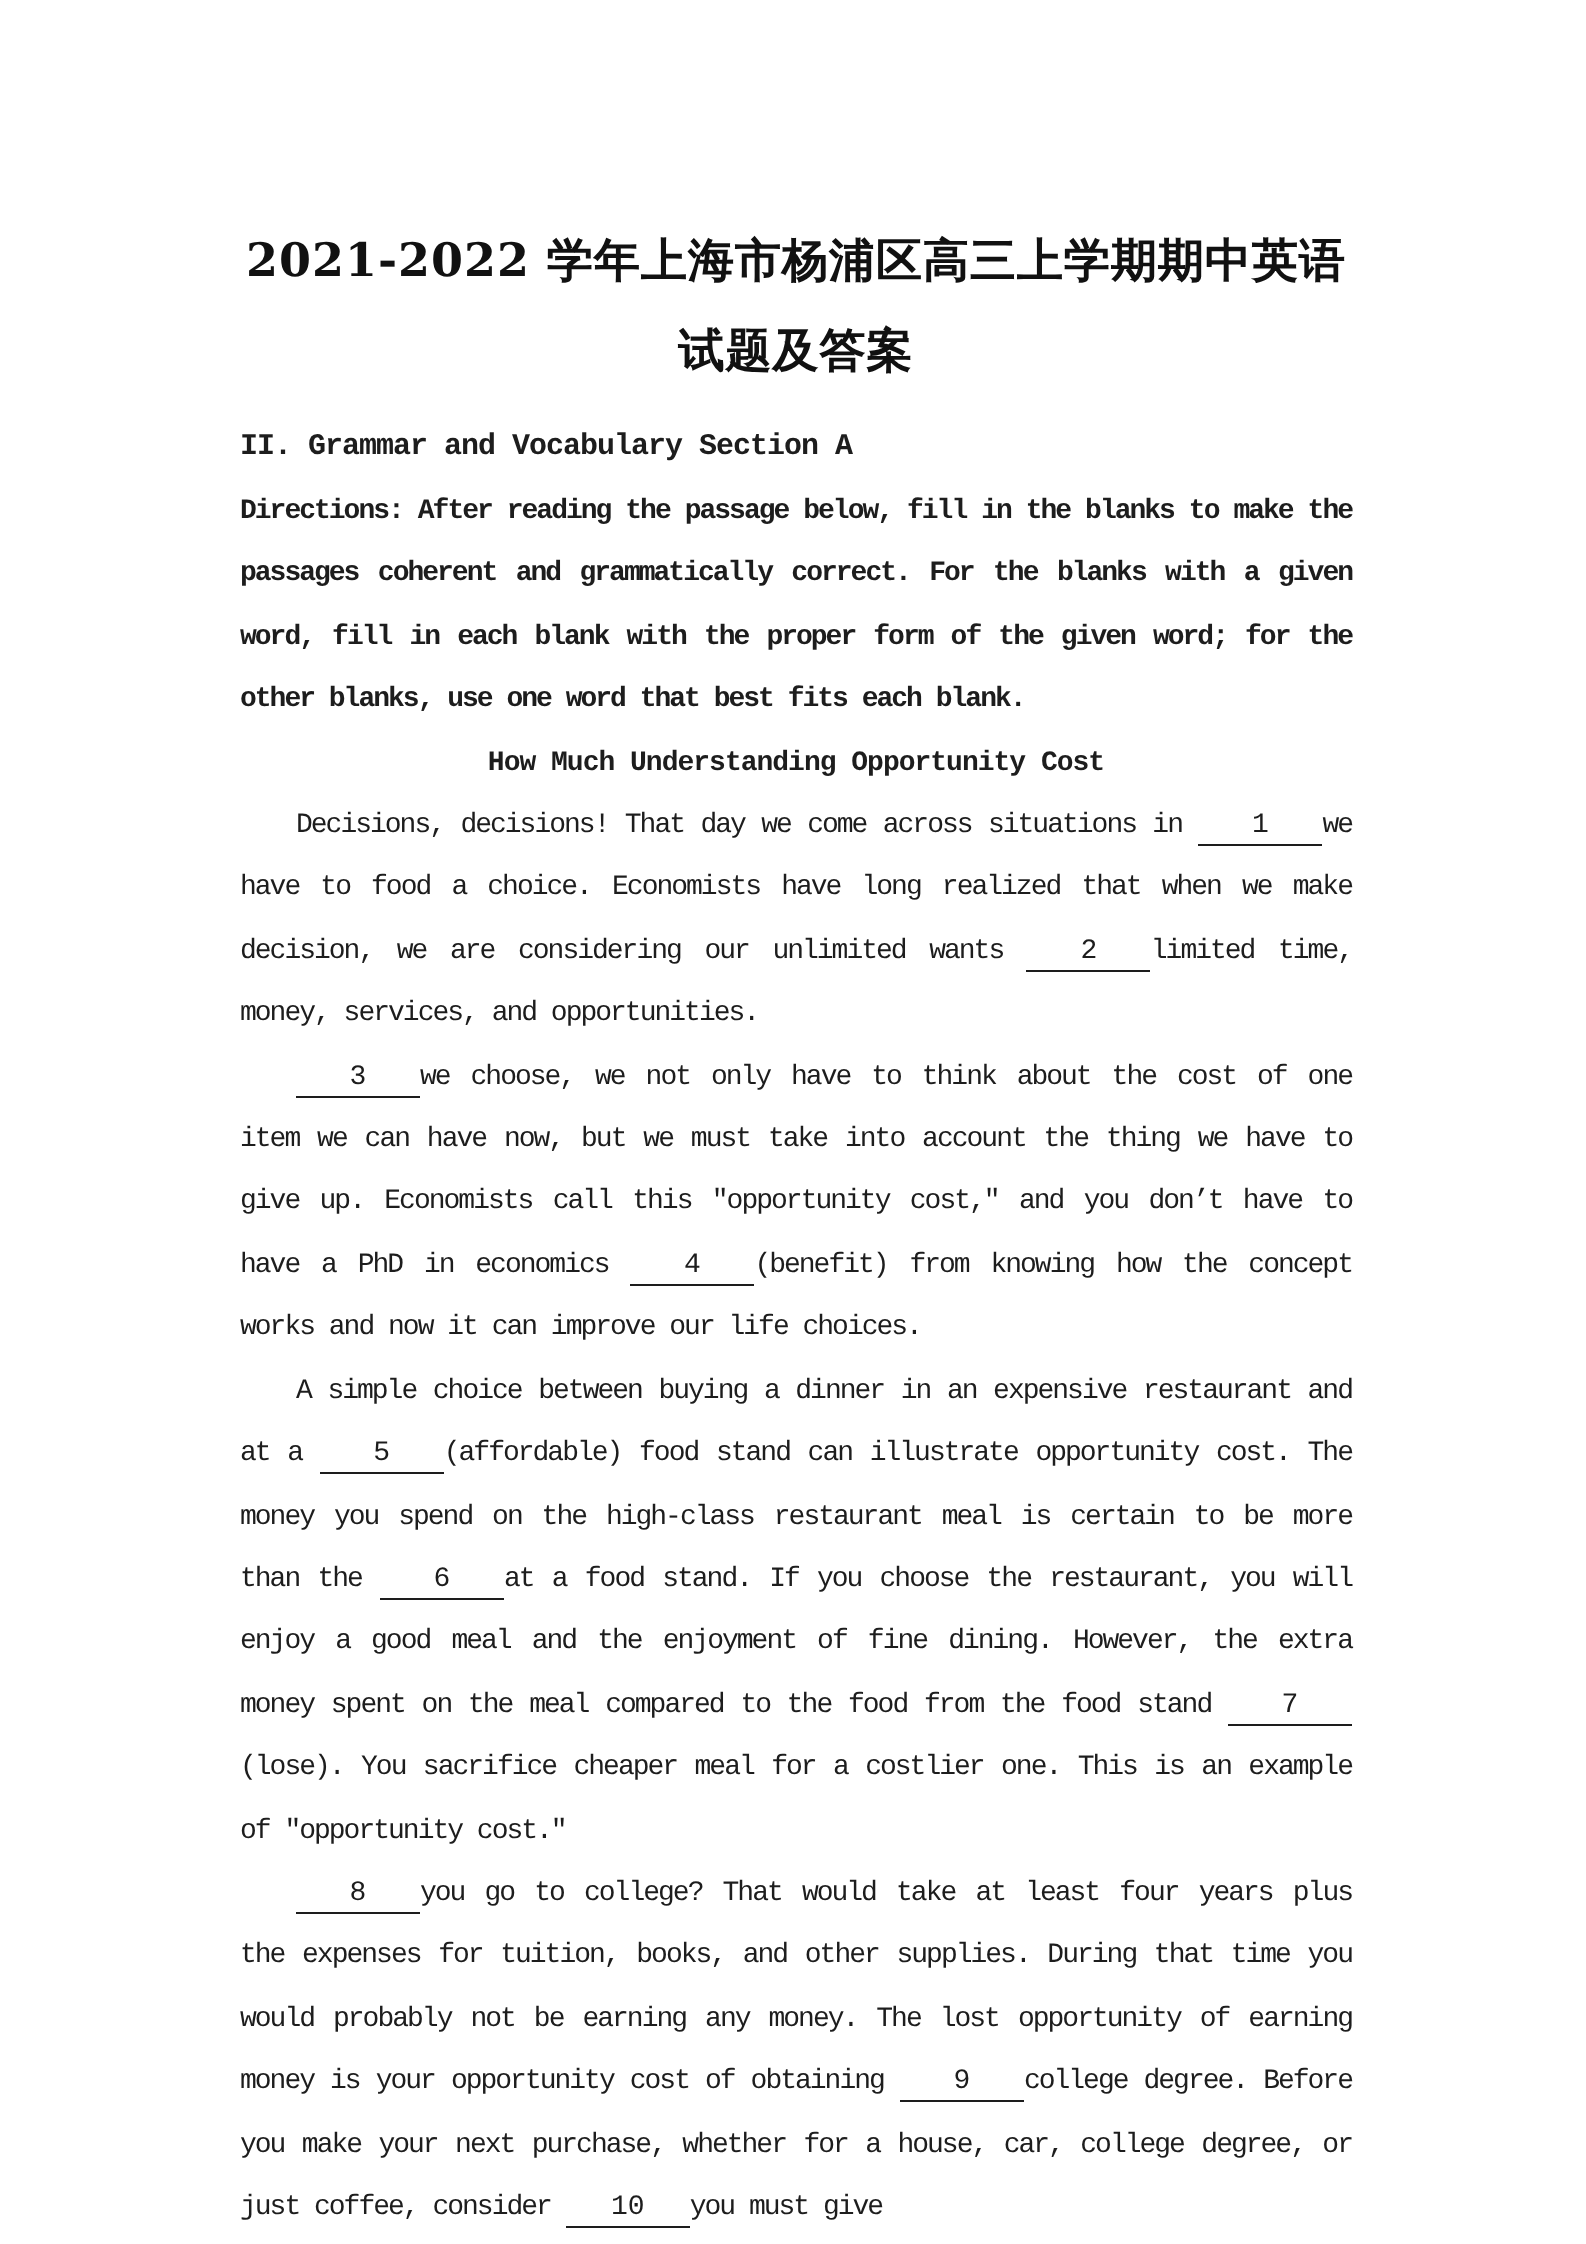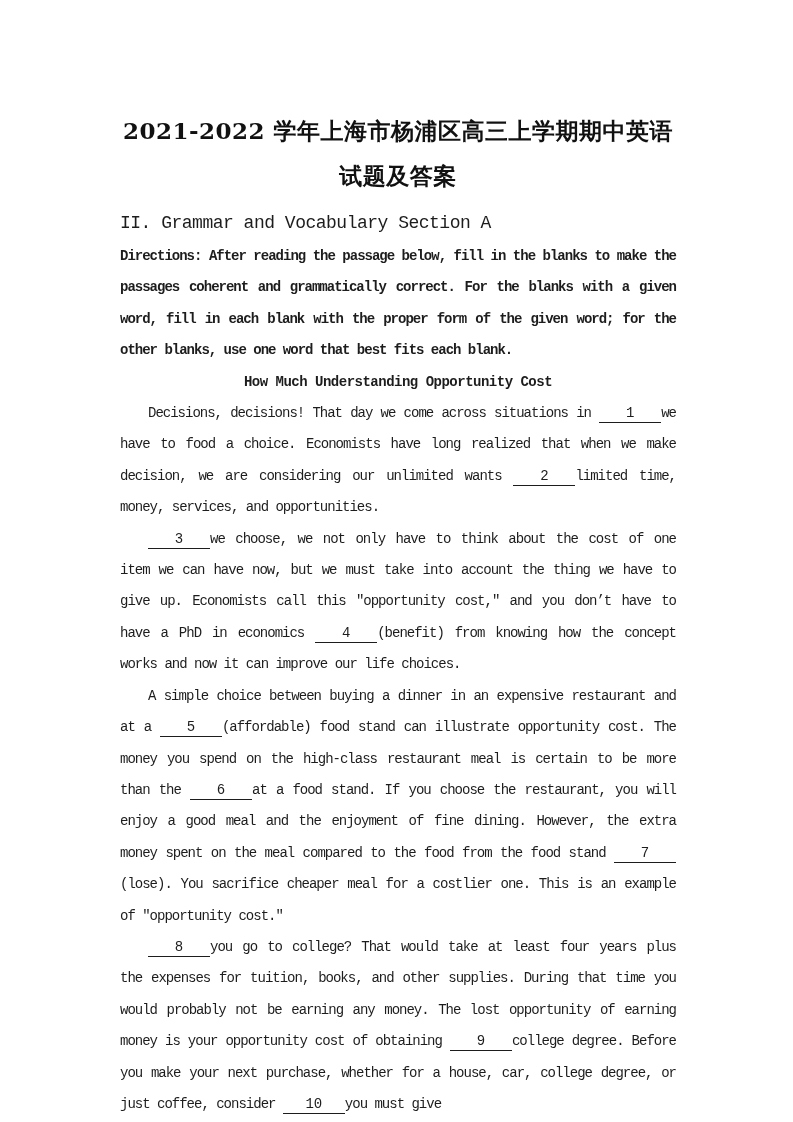--- a/index.html
+++ b/index.html
@@ -26,22 +26,22 @@
     font-weight: bold;
     font-size: 23px;
     line-height: 45px;
     text-align: center;
     letter-spacing: 0.5px;
     color: #111111;
     margin: 0 0 10px 0;
     word-break: break-all;
   }
   .section-heading {
-    font-weight: normal;
-    font-size: 18px;
+    font-weight: bold;
+    font-size: 15px;
     line-height: 31px;
     margin: 0 0 2px 0;
     letter-spacing: -0.5px;
   }
   .directions {
     margin: 0;
     line-height: 31.4px;
     text-align: justify;
     font-weight: bold;
   }

